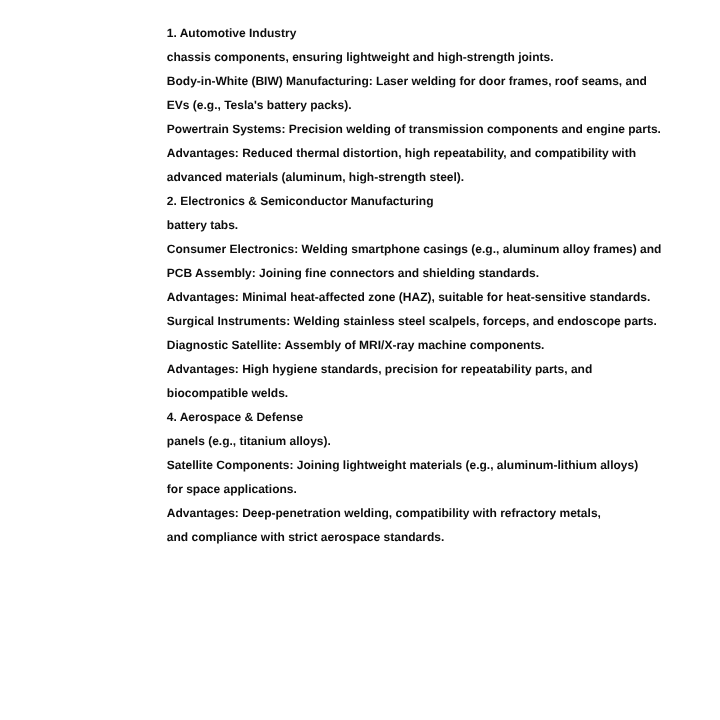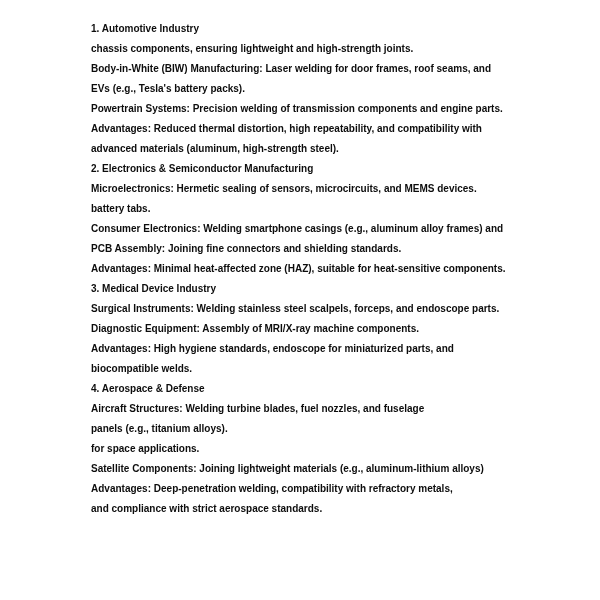--- a/index.html
+++ b/index.html
@@ -17,44 +17,42 @@
     width: 430px;
   }
   .ln {
     font-family: "Liberation Sans", "DejaVu Sans", sans-serif;
     font-weight: 700;
     font-size: 10px;
     line-height: 20px;
     height: 20px;
     white-space: pre;
     color: #0d0d0d;
+    margin-left: 48px;
   }
 </style>
 </head>
 <body>
 
 <div class="page">
   <div class="ln">1. Automotive Industry</div>
   <div class="ln">chassis components, ensuring lightweight and high-strength joints.</div>
   <div class="ln">Body-in-White (BIW) Manufacturing: Laser welding for door frames, roof seams, and</div>
   <div class="ln">EVs (e.g., Tesla's battery packs).</div>
   <div class="ln">Powertrain Systems: Precision welding of transmission components and engine parts.</div>
   <div class="ln">Advantages: Reduced thermal distortion, high repeatability, and compatibility with</div>
   <div class="ln">advanced materials (aluminum, high-strength steel).</div>
   <div class="ln">2. Electronics &amp; Semiconductor Manufacturing</div>
-  <div class="ln">Microelectronics: Hermetic sealing of sensors, microcircuits, and MEMS devices.</div>
   <div class="ln">battery tabs.</div>
   <div class="ln">Consumer Electronics: Welding smartphone casings (e.g., aluminum alloy frames) and</div>
   <div class="ln">PCB Assembly: Joining fine connectors and shielding standards.</div>
-  <div class="ln">Advantages: Minimal heat-affected zone (HAZ), suitable for heat-sensitive components.</div>
-  <div class="ln">3. Medical Device Industry</div>
+  <div class="ln">Advantages: Minimal heat-affected zone (HAZ), suitable for heat-sensitive standards.</div>
   <div class="ln">Surgical Instruments: Welding stainless steel scalpels, forceps, and endoscope parts.</div>
-  <div class="ln">Diagnostic Equipment: Assembly of MRI/X-ray machine components.</div>
-  <div class="ln">Advantages: High hygiene standards, endoscope for miniaturized parts, and</div>
+  <div class="ln">Diagnostic Satellite: Assembly of MRI/X-ray machine components.</div>
+  <div class="ln">Advantages: High hygiene standards, precision for repeatability parts, and</div>
   <div class="ln">biocompatible welds.</div>
   <div class="ln">4. Aerospace &amp; Defense</div>
-  <div class="ln">Aircraft Structures: Welding turbine blades, fuel nozzles, and fuselage</div>
   <div class="ln">panels (e.g., titanium alloys).</div>
+  <div class="ln">Satellite Components: Joining lightweight materials (e.g., aluminum-lithium alloys)</div>
   <div class="ln">for space applications.</div>
-  <div class="ln">Satellite Components: Joining lightweight materials (e.g., aluminum-lithium alloys)</div>
   <div class="ln">Advantages: Deep-penetration welding, compatibility with refractory metals,</div>
   <div class="ln">and compliance with strict aerospace standards.</div>
 </div>
 
 </body></html>

